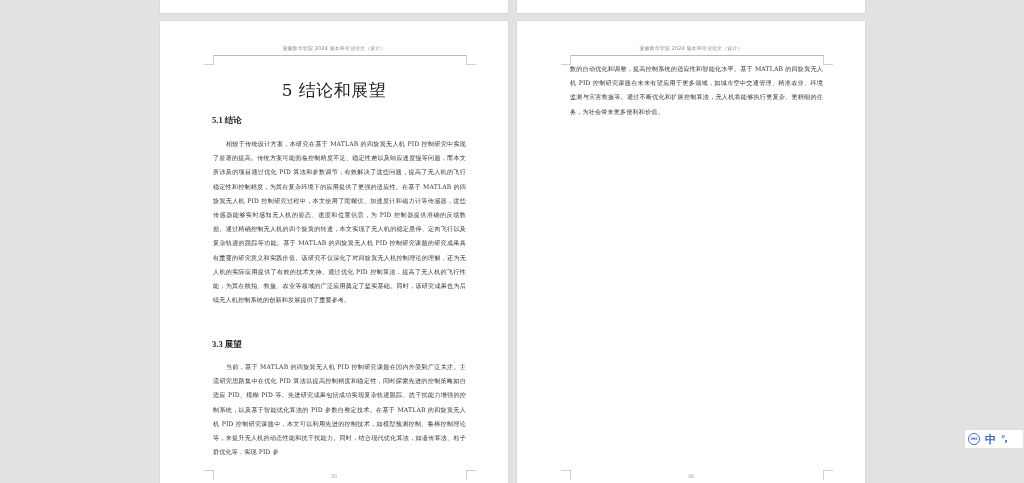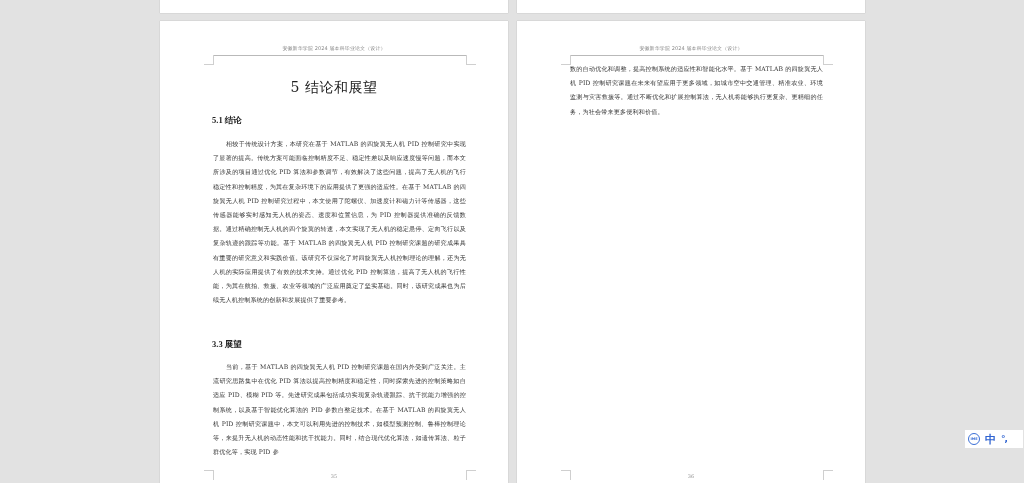--- a/index.html
+++ b/index.html
@@ -34,21 +34,21 @@
     .c-br { top:449px; left:306px; border-left:1px solid #cfcfcf; border-top:1px solid #cfcfcf; }
 
     .page-number {
       position:absolute; top:452px; left:0; width:100%;
       text-align:center; font-size:5px; color:#999;
     }
 
     .body-area { position:absolute; left:53px; width:253px; }
     .chapter-title {
       position:absolute; top:58px; left:0; width:348px;
-      text-align:center; font-size:14px; color:#222;
+      text-align:center; font-size:17px; color:#222;
       letter-spacing:0.5px;
     }
     .section-title {
       font-size:8.5px; color:#222; margin:0;
       font-family: Liberation Serif, serif;
     }
     .para {
       font-size:6.1px; line-height:14.2px; color:#333;
       margin:0; text-align:justify; text-justify:inter-character;
       letter-spacing:0.15px;

